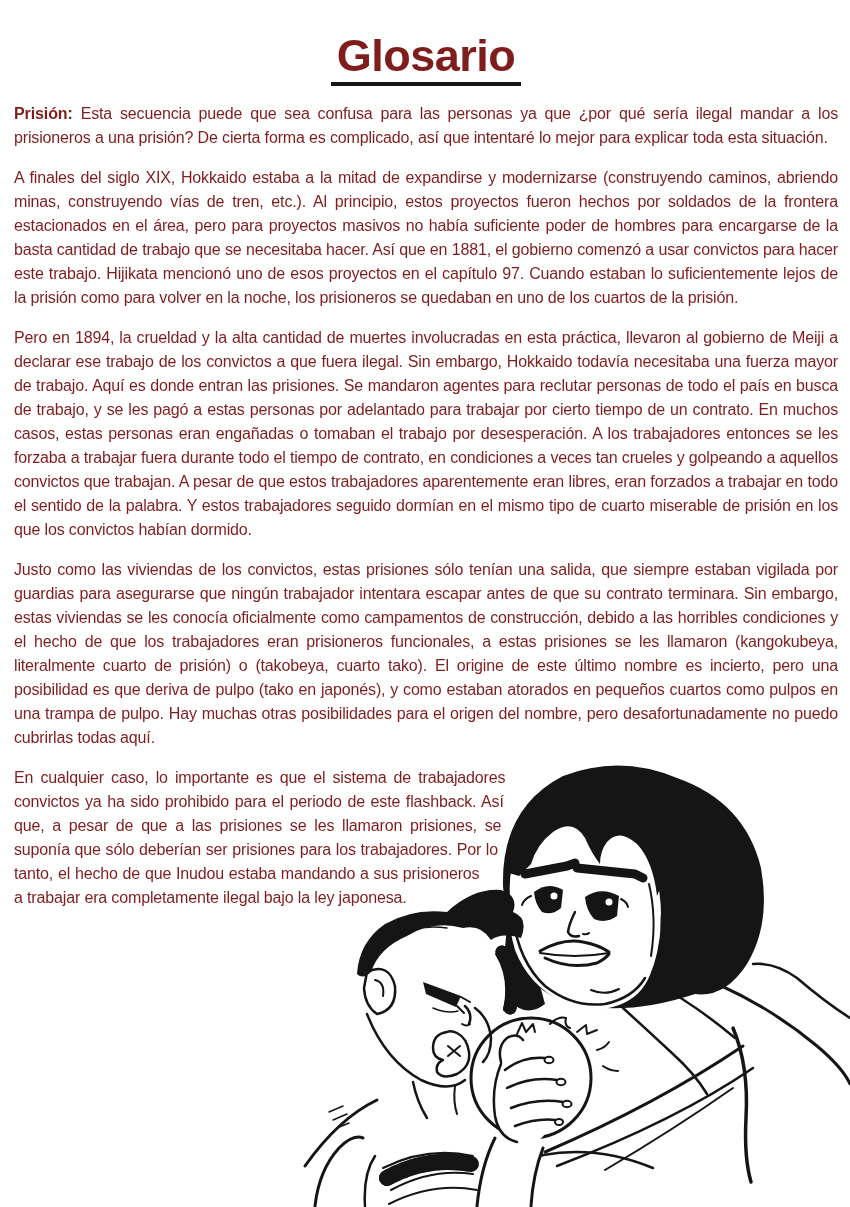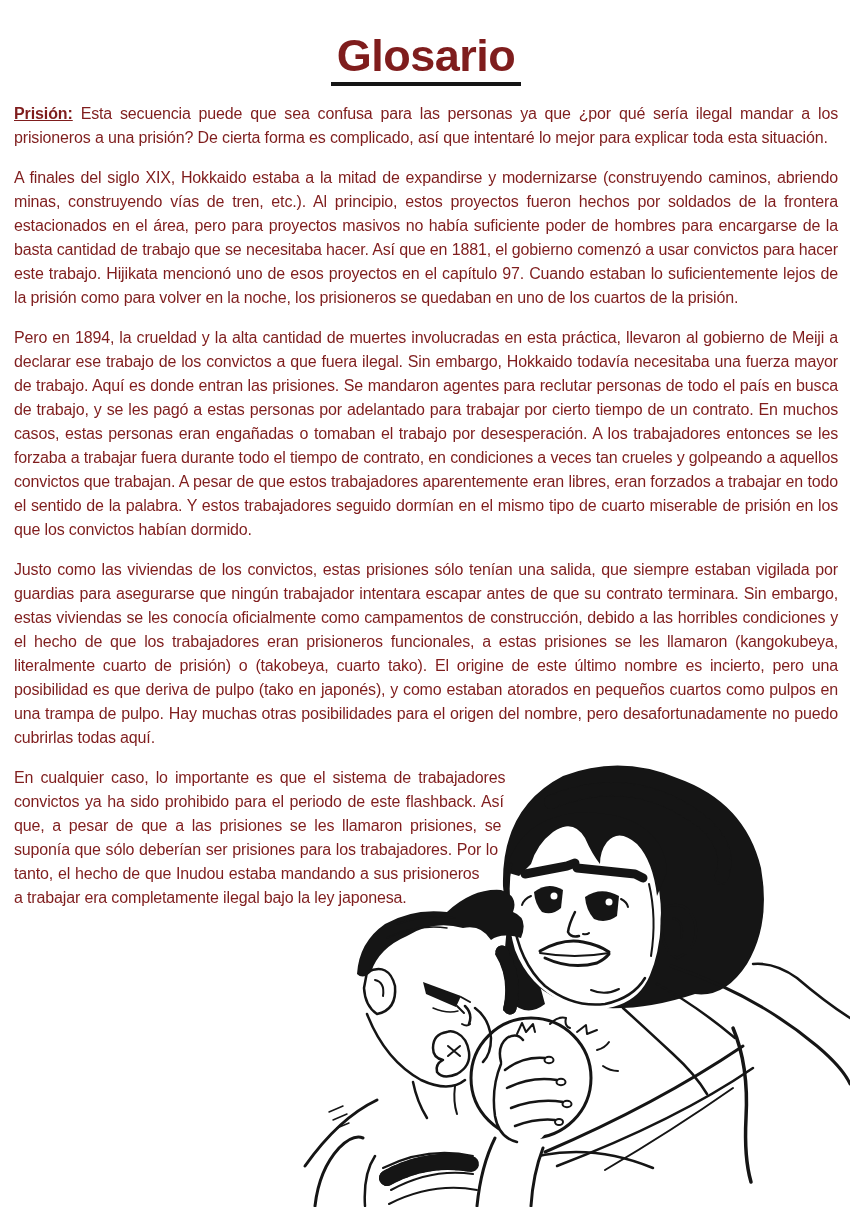--- a/index.html
+++ b/index.html
@@ -23,21 +23,21 @@
     display:inline-block;
     border-bottom:4px solid #151515;
     padding:0 6px 3px;
   }
   p.body-par{
     margin:0 0 16px;
     font-size:16px;line-height:24px;
     letter-spacing:-0.15px;
     text-align:justify;
   }
-  p.body-par strong{letter-spacing:-0.1px;text-decoration:underline;}
+  p.body-par strong{letter-spacing:-0.1px;}
   .art-spacer{float:right;width:0;height:664px;}
   .art-float{
     float:right;clear:right;
     width:533px;height:440px;
     shape-outside:polygon(210px 0px,533px 0px,533px 440px,0px 440px,0px 372px,12px 330px,35px 270px,50px 225px,78px 195px,120px 168px,160px 150px,178px 128px,200px 104px,206px 60px);
     shape-margin:8px;
   }
   .art-float svg{display:block;width:545px;height:440px;margin-right:-12px;overflow:visible;}
   .ink{stroke:#151515;fill:none;stroke-linecap:round;stroke-linejoin:round;}
 </style>

